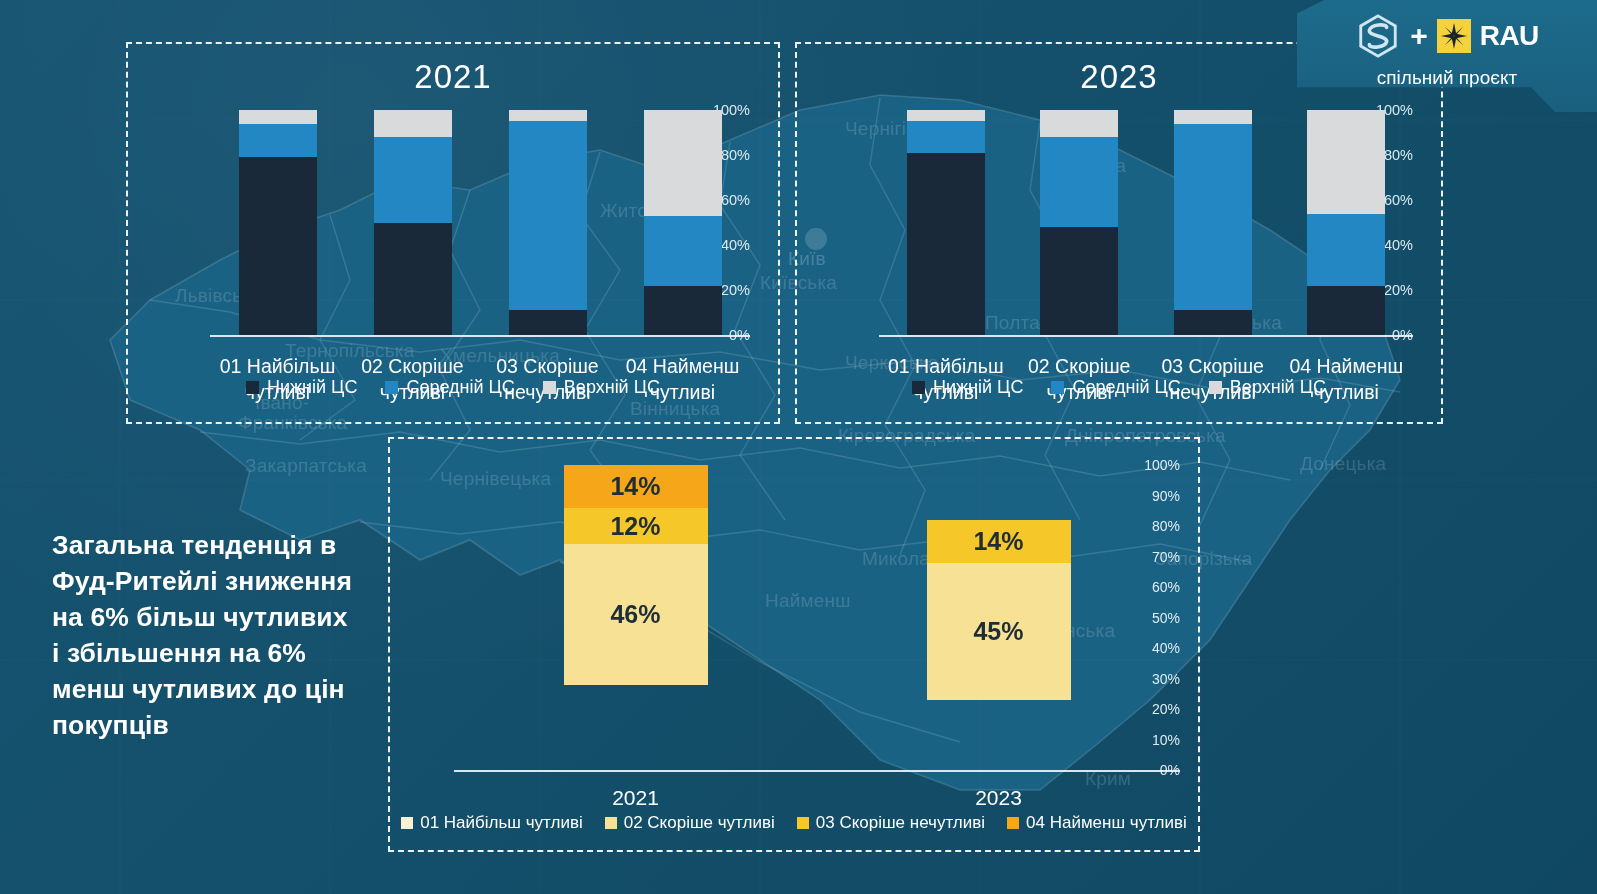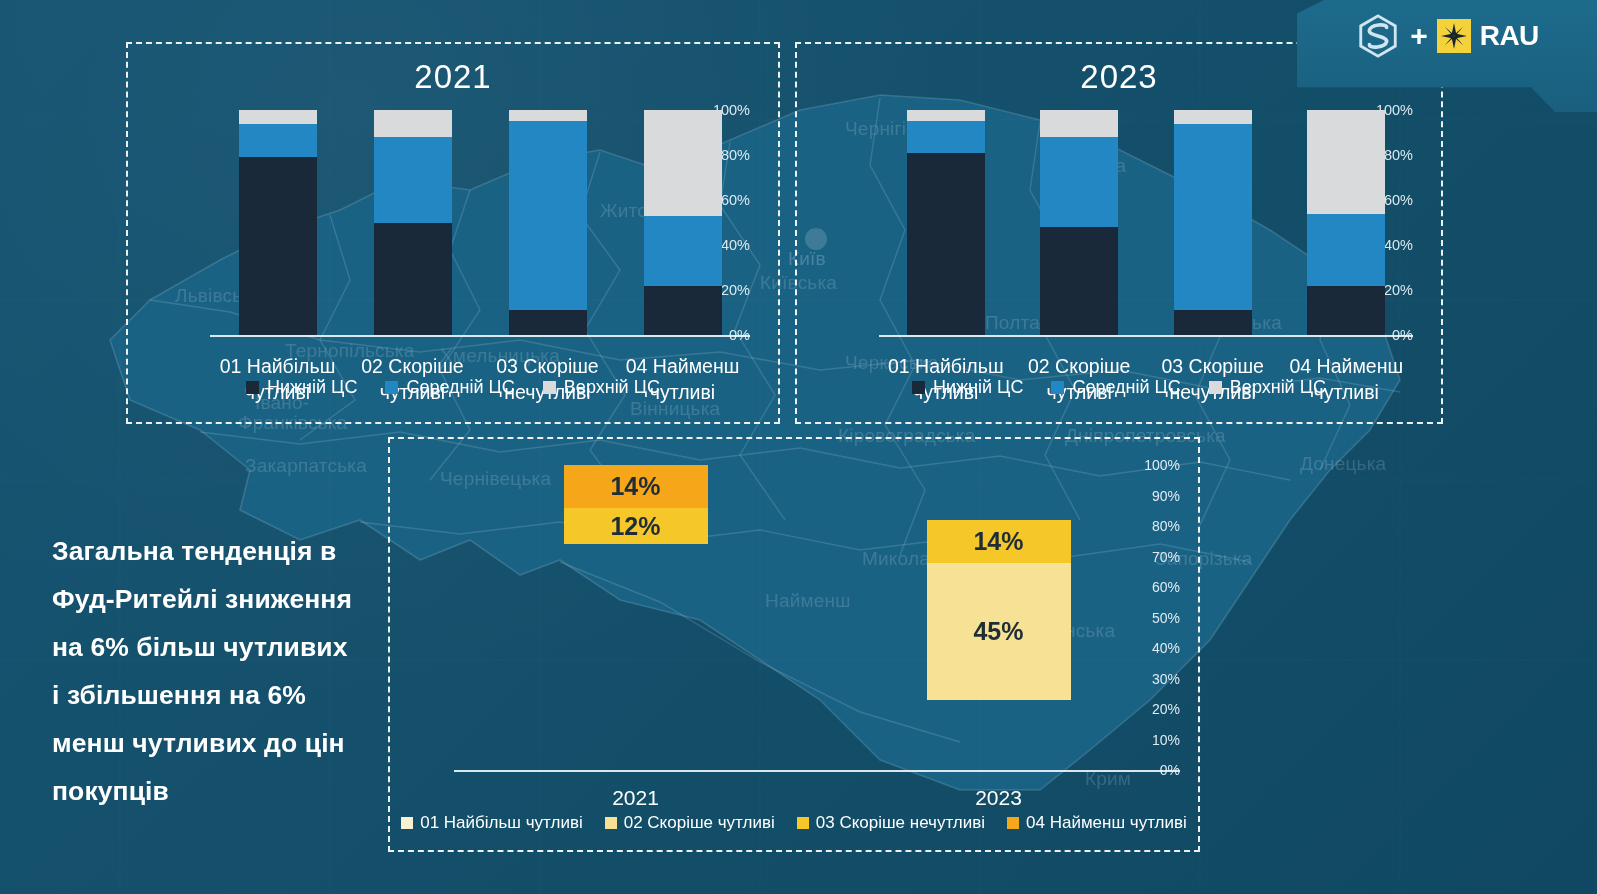--- a/index.html
+++ b/index.html
@@ -83,21 +83,21 @@
   .blegend{
     position:absolute; display:flex; align-items:center; justify-content:center; gap:22px;
   }
   .blegend .item{ display:flex; align-items:center; gap:7px; }
   .blegend .sw{ width:12px; height:12px; display:inline-block; }
   .blegend .lb{ color:#ffffff; font-size:17px; white-space:nowrap; }
 
   
   #caption{
     position:absolute; left:52px; top:527px; width:305px;
-    color:#ffffff; font-size:26.5px; font-weight:700; line-height:48px;
+    color:#ffffff; font-size:26.5px; font-weight:700; line-height:36px;
     letter-spacing:.1px;
   }
 
   
   #logo{
     position:absolute; right:0; top:0; width:300px; height:112px;
     background:linear-gradient(180deg,#1d6b8c 0%,#1a5f7e 100%);
     clip-path:polygon(9% 0, 100% 0, 100% 100%, 86% 100%, 78% 78%, 0 78%, 0 12%);
     padding-top:12px;
   }
@@ -295,20 +295,21 @@
         <div class="ytick-s" style="top: 213.5px; width: 44px;">30%</div>
         <div class="ytick-s" style="top: 183px; width: 44px;">40%</div>
         <div class="ytick-s" style="top: 152.5px; width: 44px;">50%</div>
         <div class="ytick-s" style="top: 122px; width: 44px;">60%</div>
         <div class="ytick-s" style="top: 91.5px; width: 44px;">70%</div>
         <div class="ytick-s" style="top: 61px; width: 44px;">80%</div>
         <div class="ytick-s" style="top: 30.5px; width: 44px;">90%</div>
         <div class="ytick-s" style="top: 0px; width: 44px;">100%</div>
         <div class="axisline" style="left: 52px; top: 305px; width: 726px;"></div>
         <div class="bar" style="left: 161.5px; top: 0px; width: 144px; height: 305px;">
+          <div class="bseg" style="background: rgb(247, 225, 148); bottom: 85.4px; height: 140.3px;">46%</div>
           <div class="bseg" style="background: rgb(245, 199, 40); bottom: 225.7px; height: 36.6px;">12%</div>
           <div class="bseg" style="background: rgb(245, 166, 25); bottom: 262.3px; height: 42.7px;">14%</div>
         </div>
         <div class="yearlabel" style="left: 52px; top: 321px; width: 363px;">2021</div>
         <div class="bar" style="left: 524.5px; top: 0px; width: 144px; height: 305px;">
           <div class="bseg" style="background: rgb(247, 225, 148); bottom: 70.15px; height: 137.25px; margin-top: 31px;">45%</div>
           <div class="bseg" style="background: rgb(245, 199, 40); bottom: 207.4px; height: 42.7px;">14%</div>
         </div>
         <div class="yearlabel" style="left: 415px; top: 321px; width: 363px;">2023</div>
       </div>
@@ -350,15 +351,16 @@
             <path d="M26 13 L15.2 15.2 L13 13 L15.2 10.8 Z"></path>
             <path d="M3.8 3.8 L12 11 L13 13 L11 12 Z"></path>
             <path d="M22.2 22.2 L14 15 L13 13 L15 14 Z"></path>
             <path d="M22.2 3.8 L15 12 L13 13 L14 11 Z"></path>
             <path d="M3.8 22.2 L11 14 L13 13 L12 15 Z"></path>
           </g>
         </svg>
       </span>
       <span id="logoRau">RAU</span>
     </div>
+    <div id="logoSub">спільний проєкт</div>
   </div>
 
 </div>
 
 </body></html>

